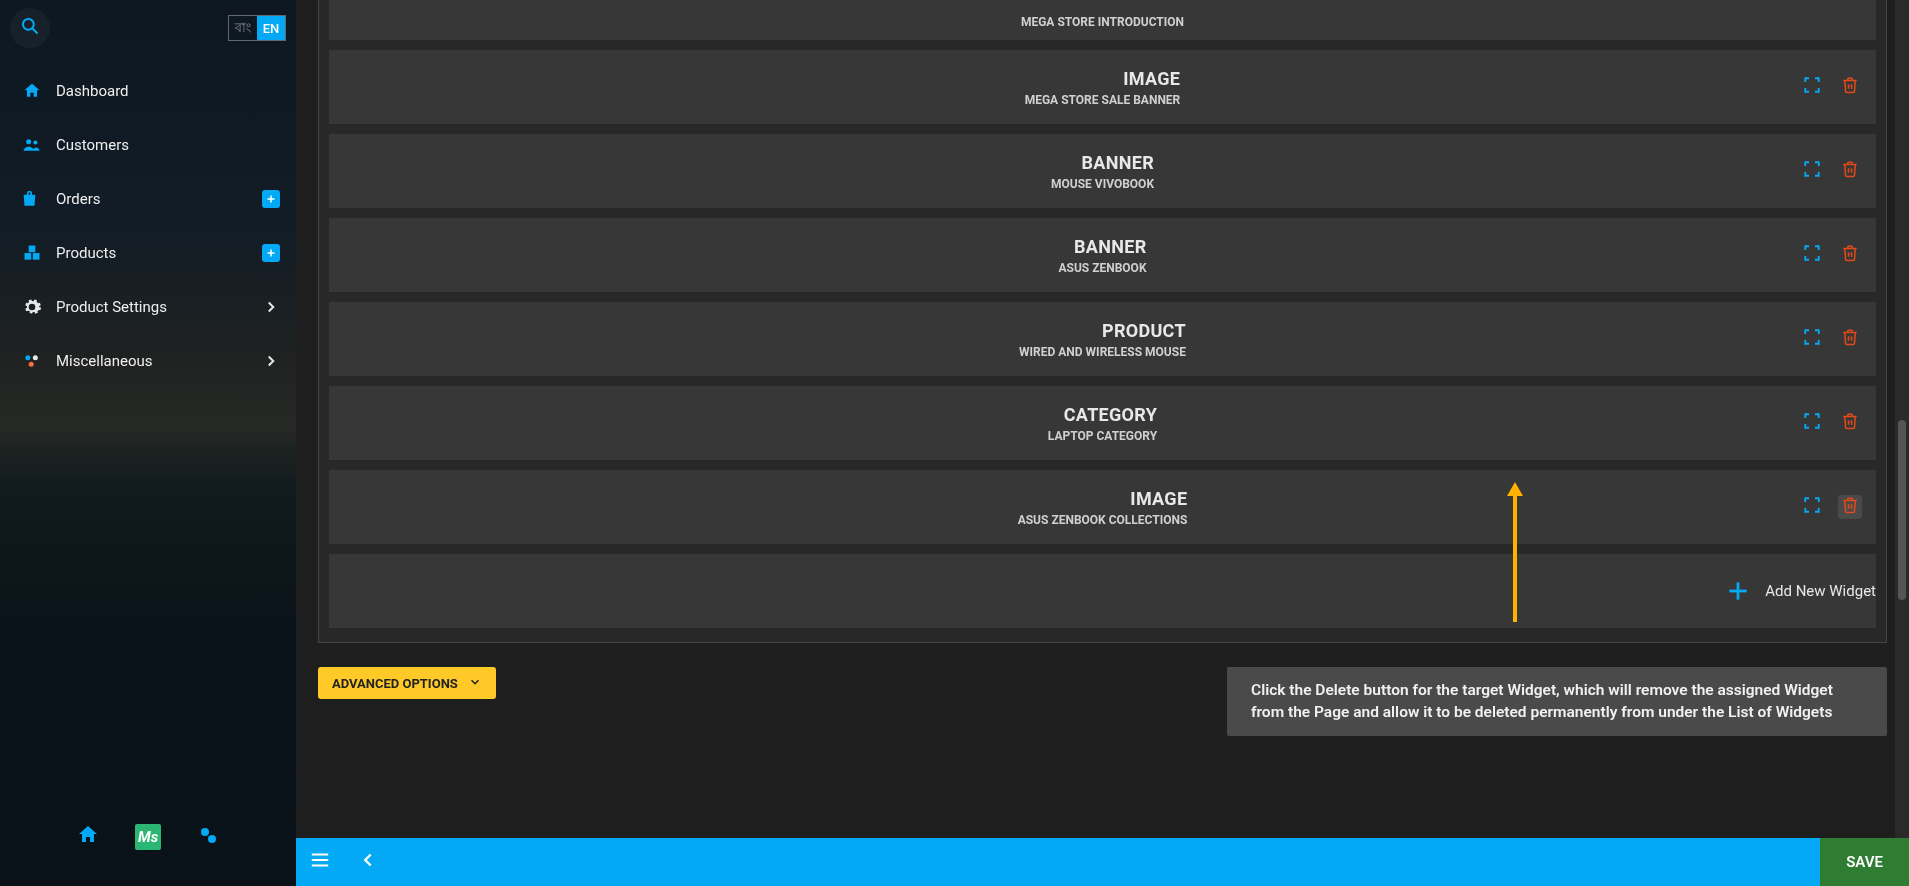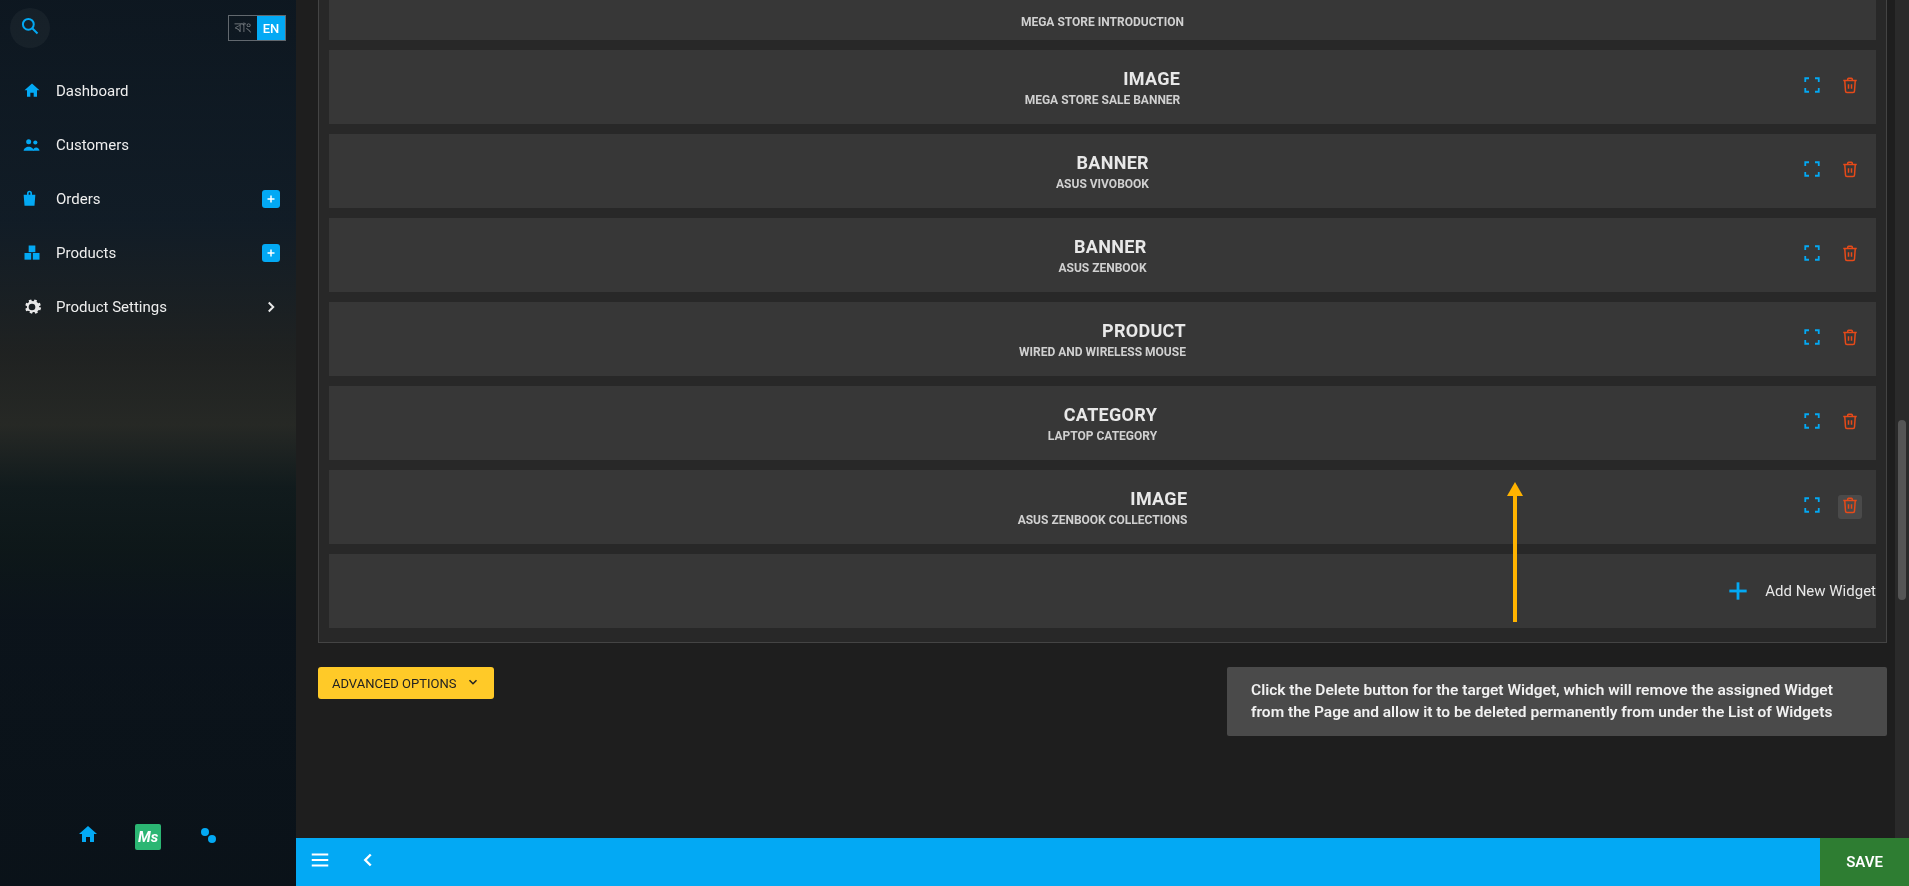--- a/index.html
+++ b/index.html
@@ -119,21 +119,21 @@
     background:#373737; margin-top:10px; height:74px;
     display:flex; align-items:center; justify-content:flex-end; gap:14px;
     cursor:pointer; color:#e8e8e8; font-size:15px;
   }
   .add-plus { display:flex; align-items:center; }
 
   .below-row {
     display:flex; align-items:flex-start; margin-top:24px; gap:20px;
   }
   .adv-btn {
-    background:#ffca28; color:#222; font-weight:400; font-size:13px;
+    background:#ffca28; color:#222; font-weight:700; font-size:13px;
     height:32px; padding:0 14px; border-radius:3px;
     display:flex; align-items:center; gap:10px; cursor:pointer;
   }
   .tooltip-box {
     margin-left:auto; max-width:660px;
     background:#4a4a4a; color:#f1f1f1; font-size:15.5px; line-height:1.45;
     padding:12px 24px; border-radius:2px; font-weight:600;
   }
 
   .arrow {
@@ -246,20 +246,37 @@
         </span>
         <span>Product Settings</span>
         <span class="tail">
           <span class="chev">
             <svg width="18" height="18" viewBox="0 0 24 24" fill="none" stroke="#e8e8e8" stroke-width="2.6">
               <polyline points="9 6 15 12 9 18"></polyline>
             </svg>
           </span>
         </span>
       </div>
+      <div class="nav-item">
+        <span class="icon">
+          <svg width="20" height="20" viewBox="0 0 24 24">
+            <circle cx="7" cy="8" r="3" fill="#03a9f4"></circle>
+            <circle cx="16" cy="8" r="3" fill="#e8e8e8"></circle>
+            <circle cx="11" cy="16" r="3" fill="#ff6e40"></circle>
+          </svg>
+        </span>
+        <span>Miscellaneous</span>
+        <span class="tail">
+          <span class="chev">
+            <svg width="18" height="18" viewBox="0 0 24 24" fill="none" stroke="#e8e8e8" stroke-width="2.6">
+              <polyline points="9 6 15 12 9 18"></polyline>
+            </svg>
+          </span>
+        </span>
+      </div>
     </nav>
 
   <div class="sidebar-footer">
     <div class="ft-ic">
       <span>
         <svg width="24" height="24" viewBox="0 0 24 24" fill="#03a9f4">
             <path d="M12 3l9 8h-3v8h-4v-5h-4v5H6v-8H3z"></path>
           </svg>
       </span>
     </div>
@@ -305,21 +322,21 @@
                   <path d="M19 6l-1 14a2 2 0 01-2 2H8a2 2 0 01-2-2L5 6"></path>
                   <path d="M10 11v6M14 11v6"></path>
                   <path d="M9 6V4a1 1 0 011-1h4a1 1 0 011 1v2"></path>
                 </svg></span>
             </span>
           </div>
         </div>
         <div class="widget-card">
           <div class="wc-text">
             <div class="wc-title">BANNER</div>
-            <div class="wc-sub">ASUS VIVOBOOK</div>
+            <div class="wc-sub">MOUSE VIVOBOOK</div>
           </div>
           <div class="wc-actions">
             <span class="ic">
               <span><svg width="18" height="18" viewBox="0 0 24 24" fill="none" stroke="#03a9f4" stroke-width="2.4">
                   <polyline points="3 8 3 3 8 3"></polyline>
                   <polyline points="16 3 21 3 21 8"></polyline>
                   <polyline points="21 16 21 21 16 21"></polyline>
                   <polyline points="8 21 3 21 3 16"></polyline>
                 </svg></span>
             </span>

